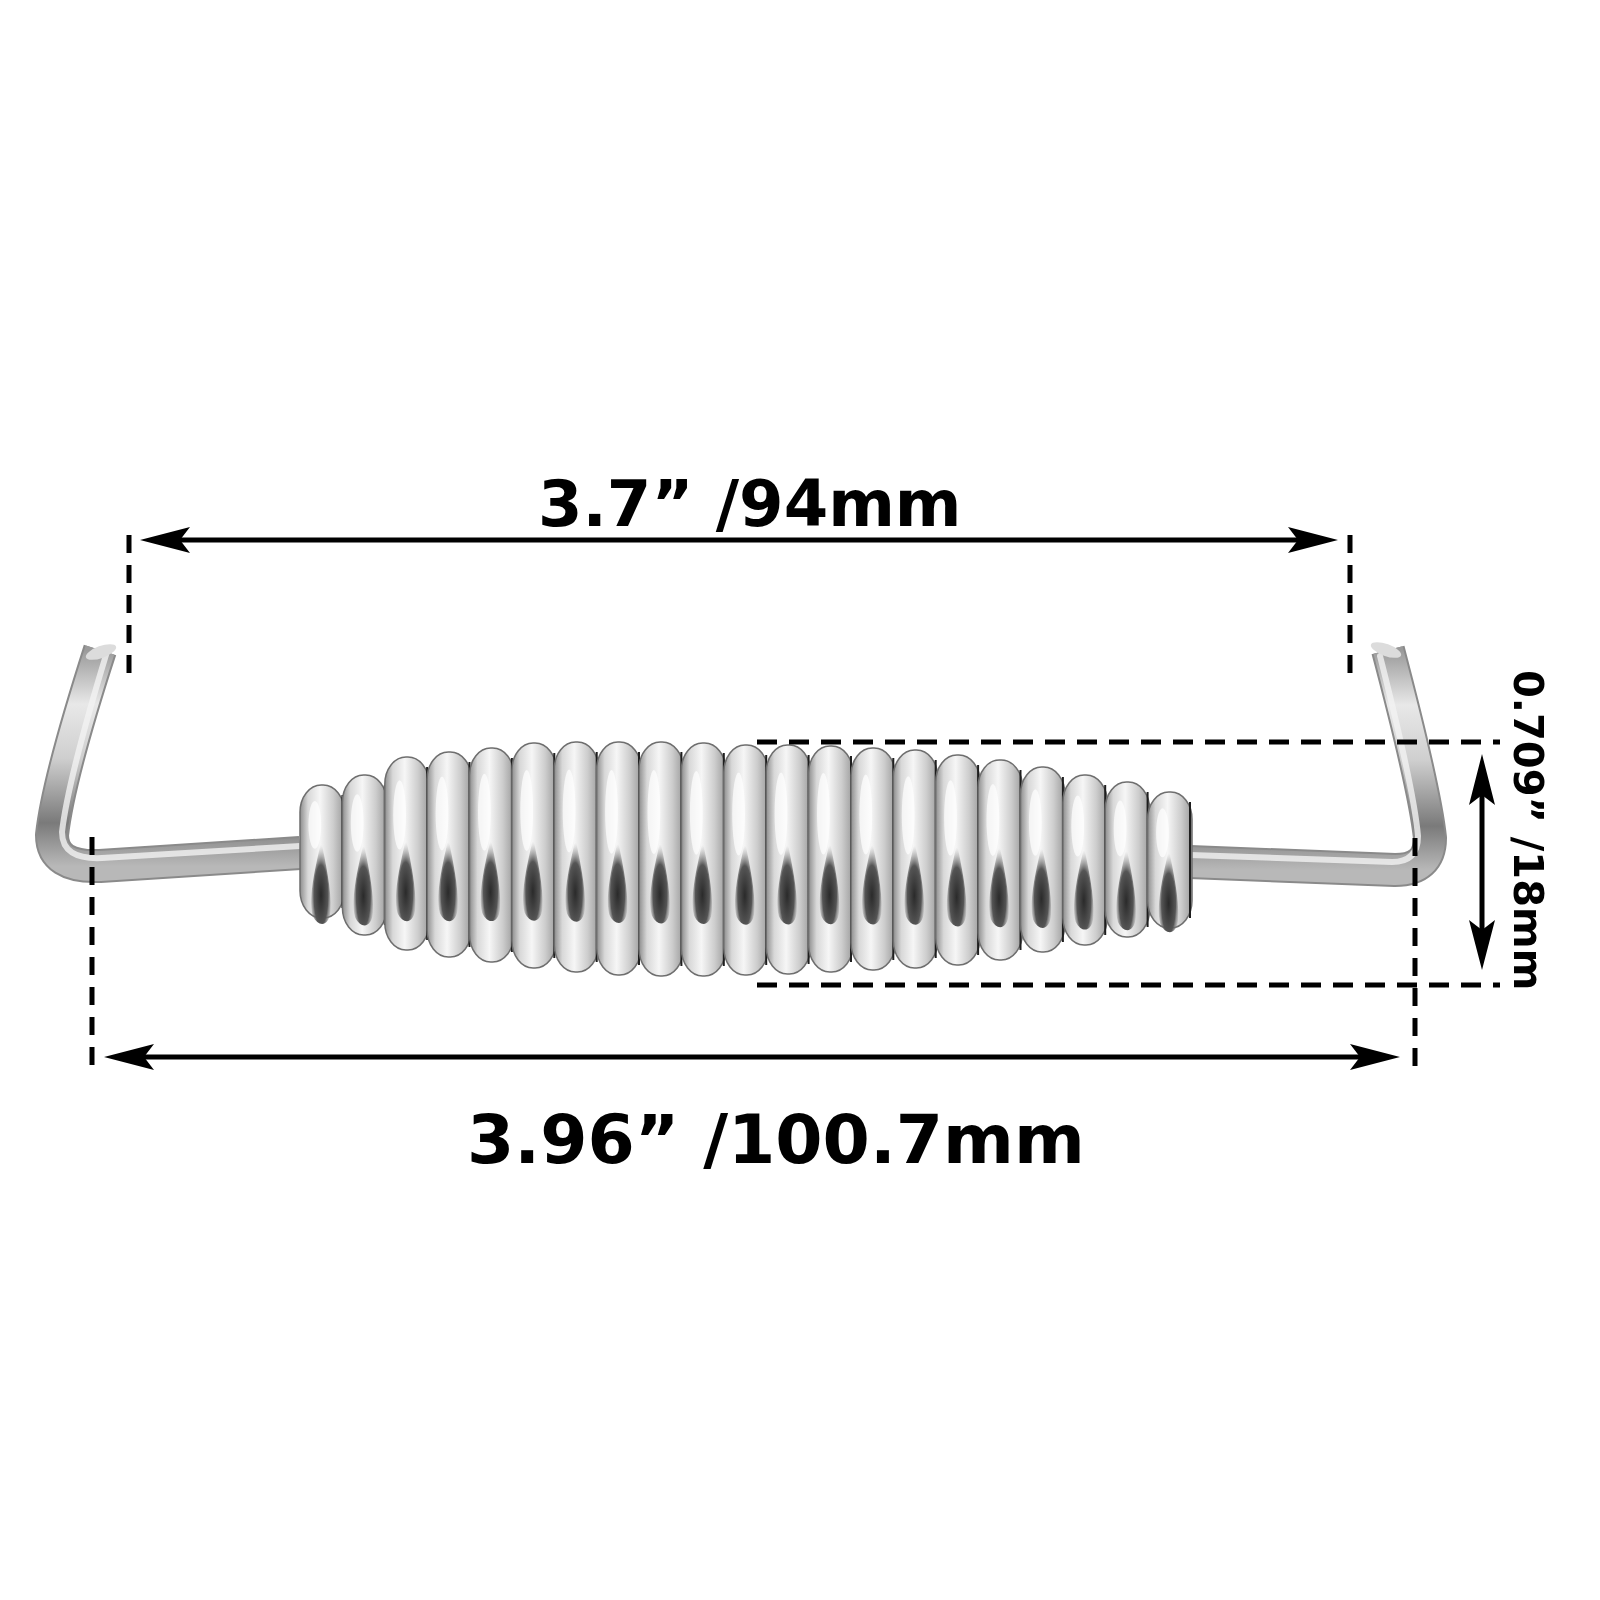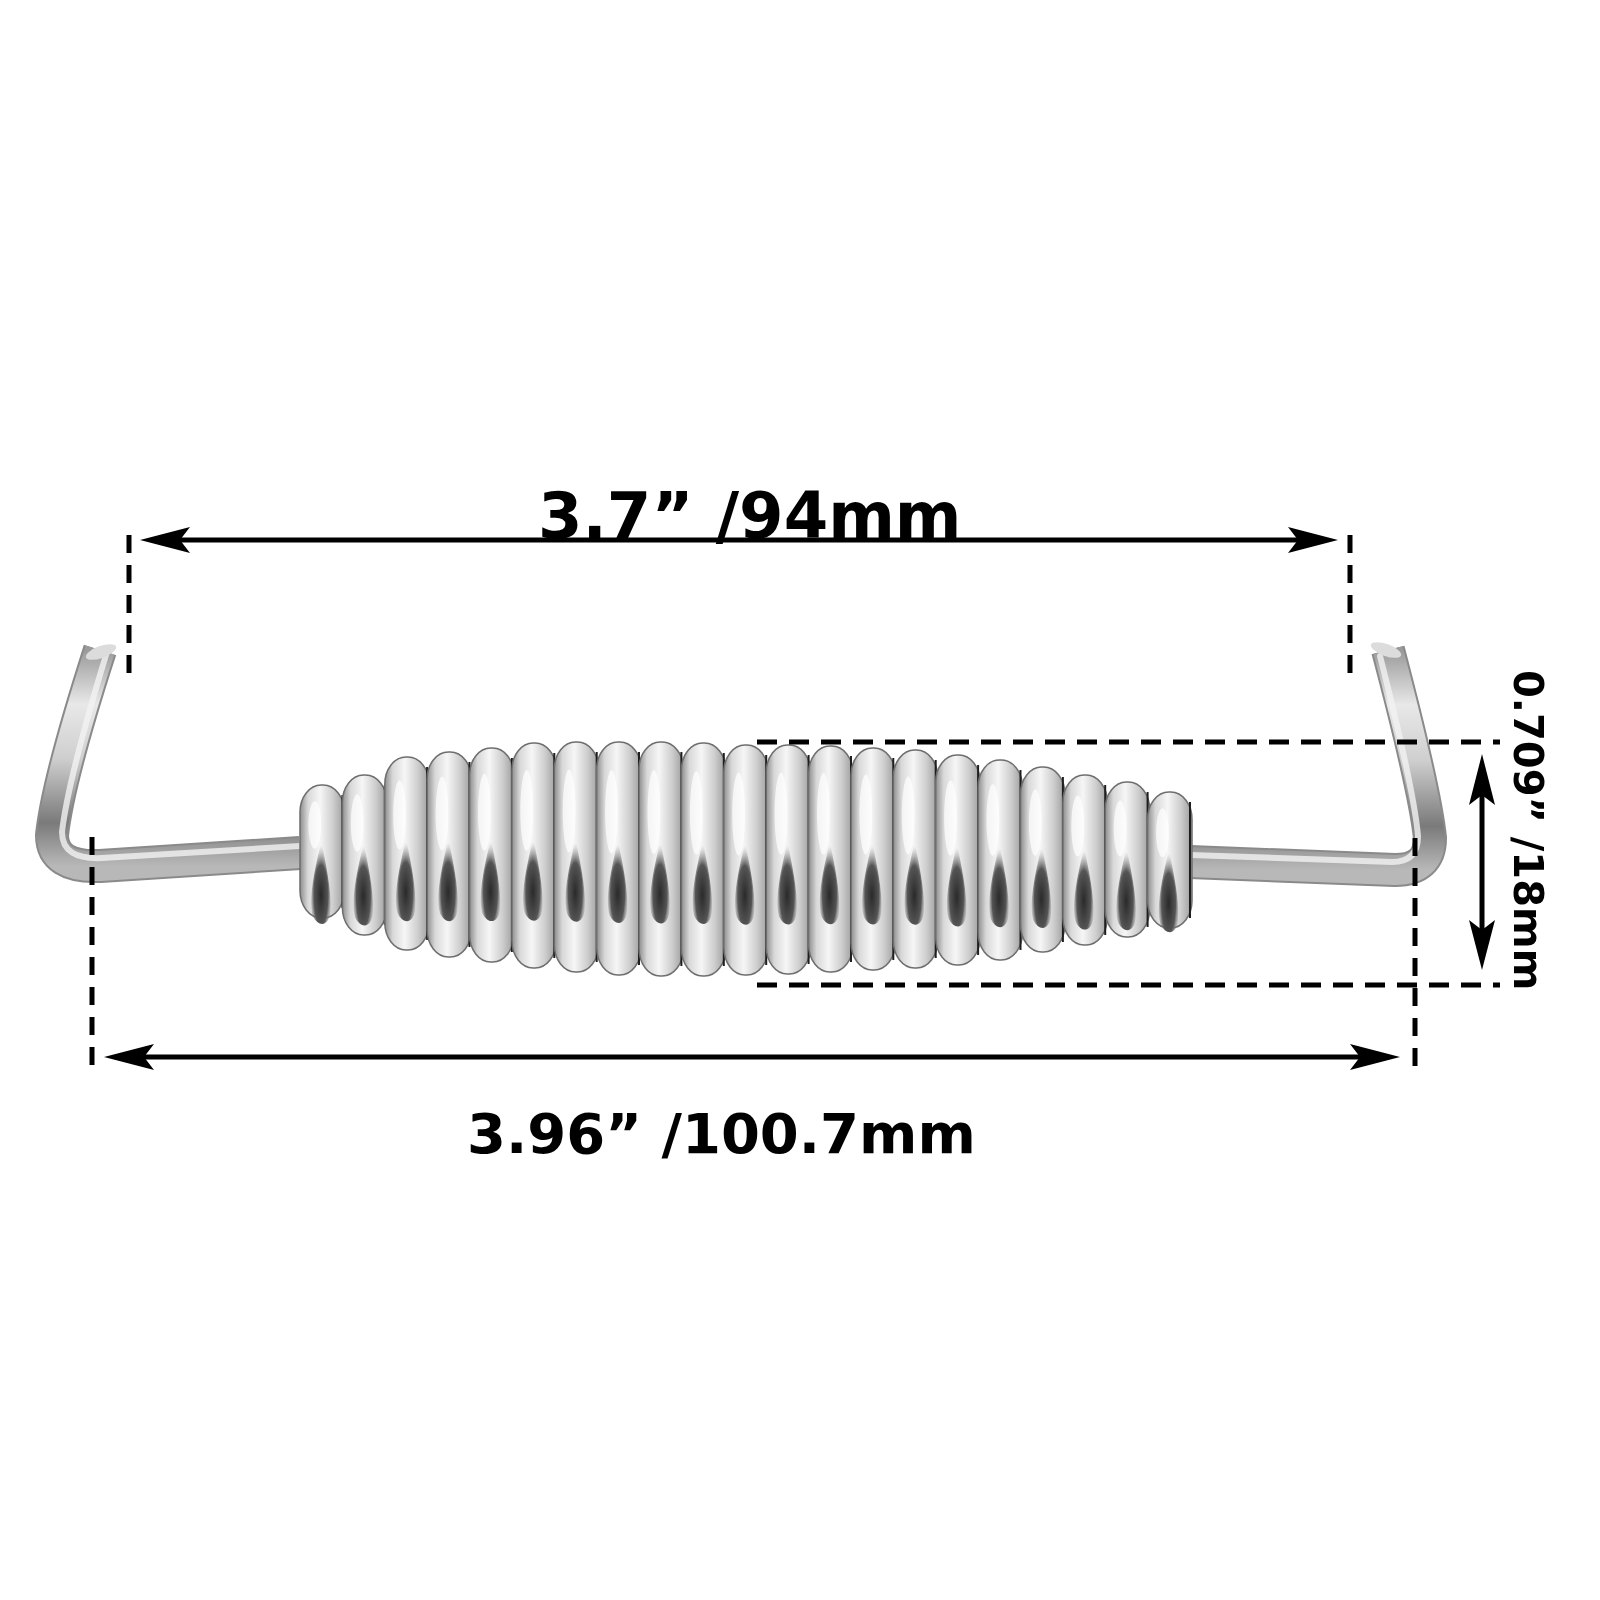--- a/index.html
+++ b/index.html
@@ -24,27 +24,27 @@
     .dim-label {
       position: absolute;
       color: #000000;
       font-weight: bold;
       white-space: nowrap;
       line-height: 1;
       letter-spacing: 0px;
     }
     #label-top {
       left: 538px;
-      top: 484px;
+      top: 472px;
       font-size: 64px;
     }
     #label-bottom {
       left: 467px;
       top: 1106px;
-      font-size: 56px;
+      font-size: 68px;
     }
     #label-side {
       left: 1488px;
       top: 840px;
       font-size: 40px;
       transform-origin: 0 0;
       transform: rotate(90deg) translate(-170px, -60px);
     }
   </style>
 </head>

